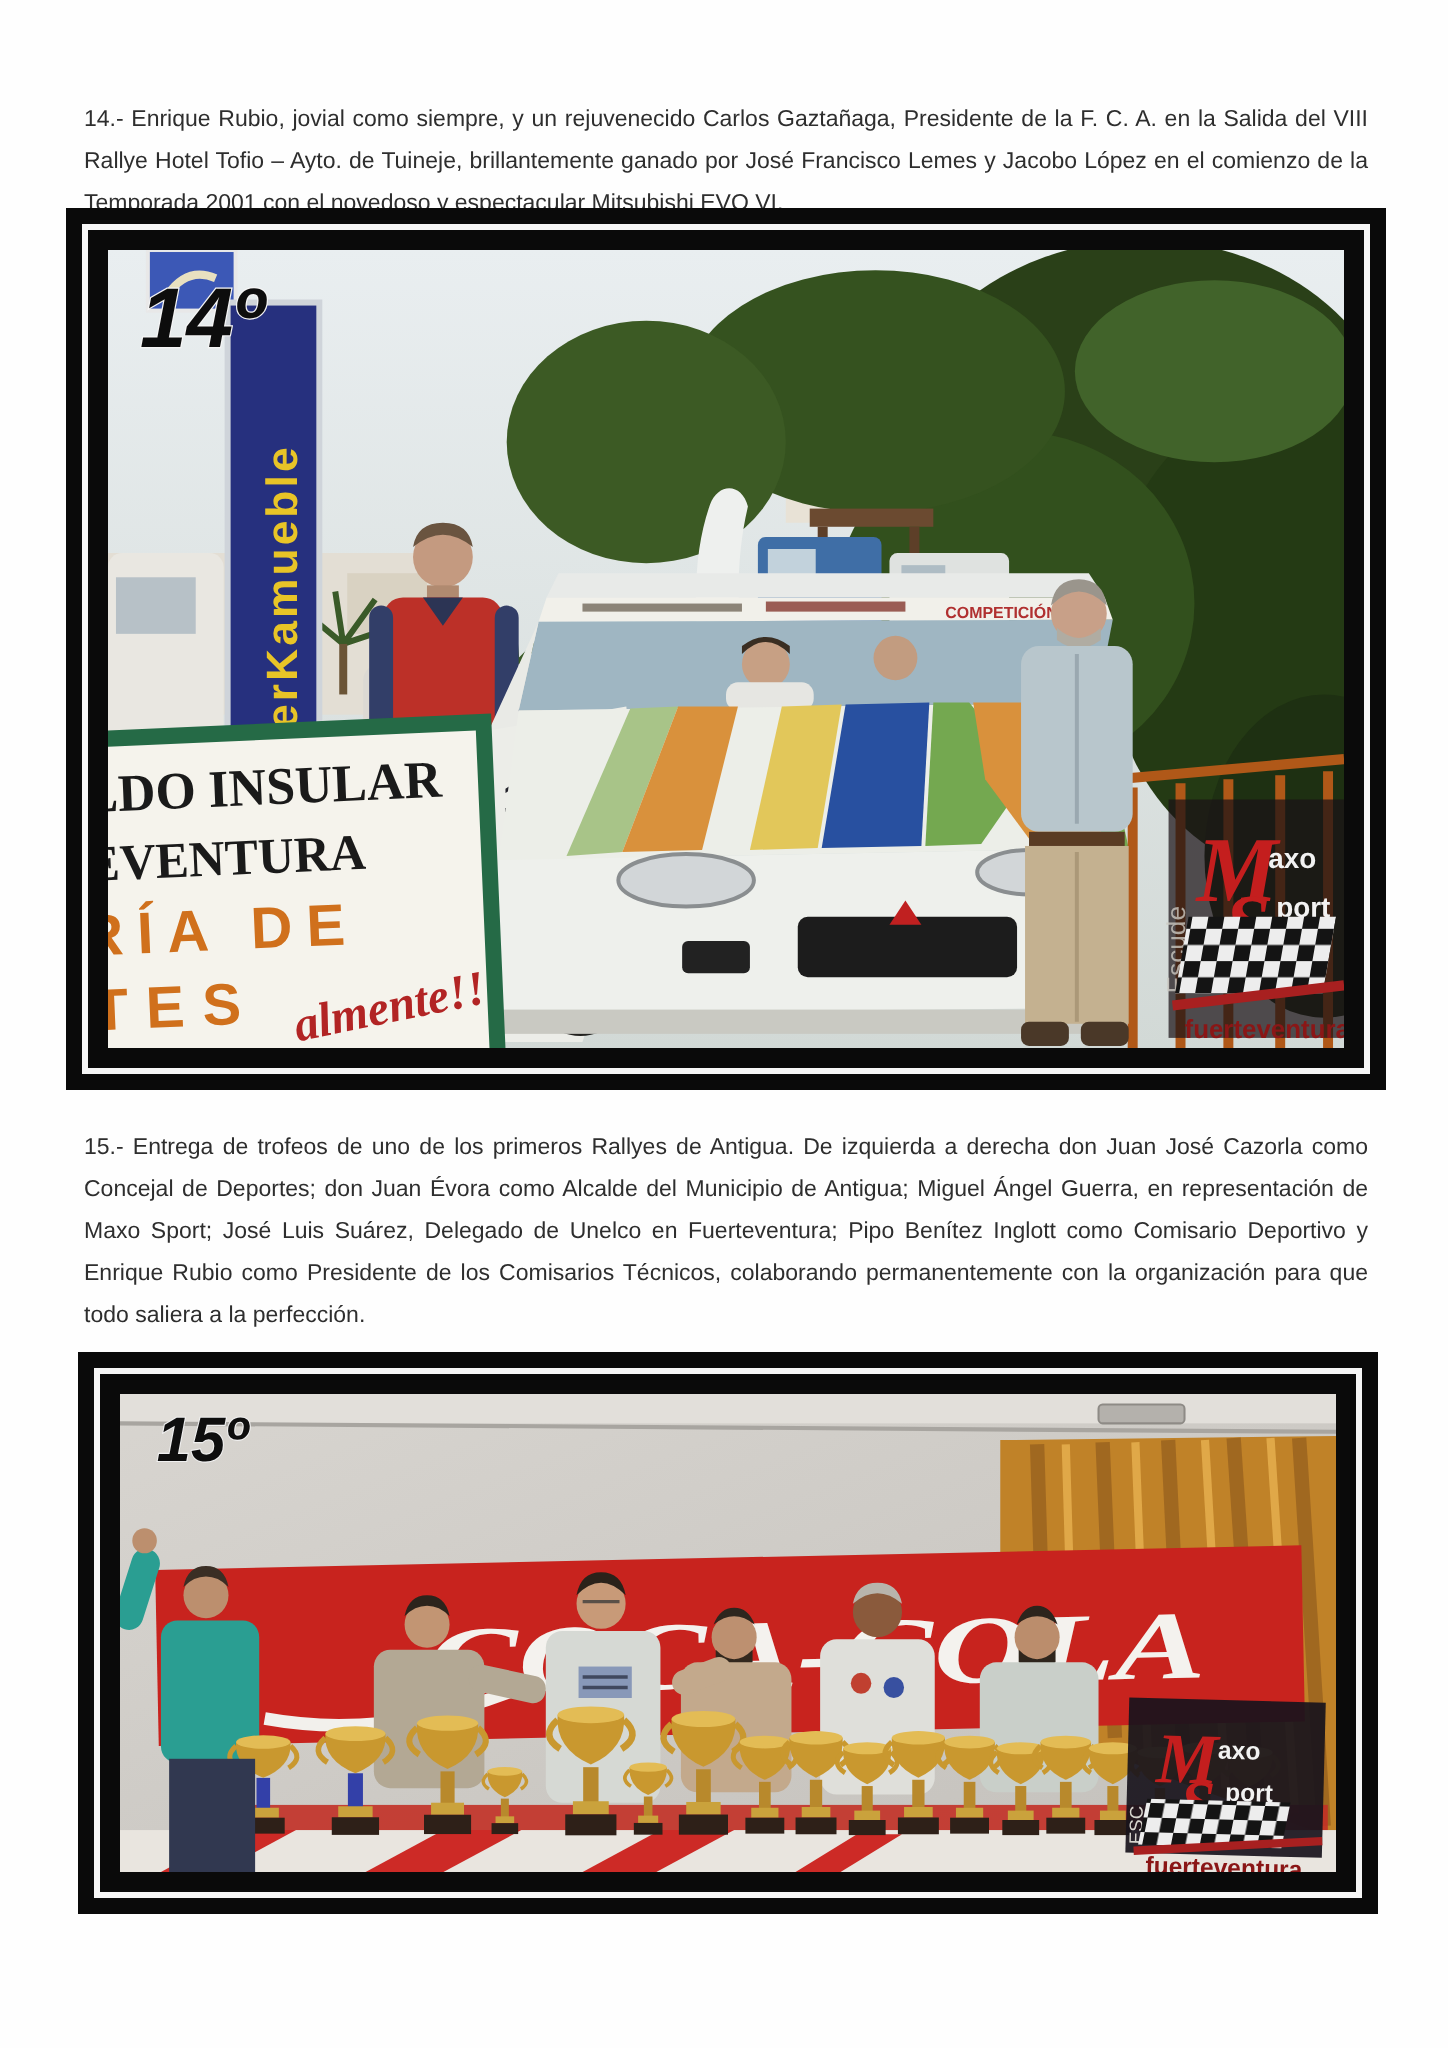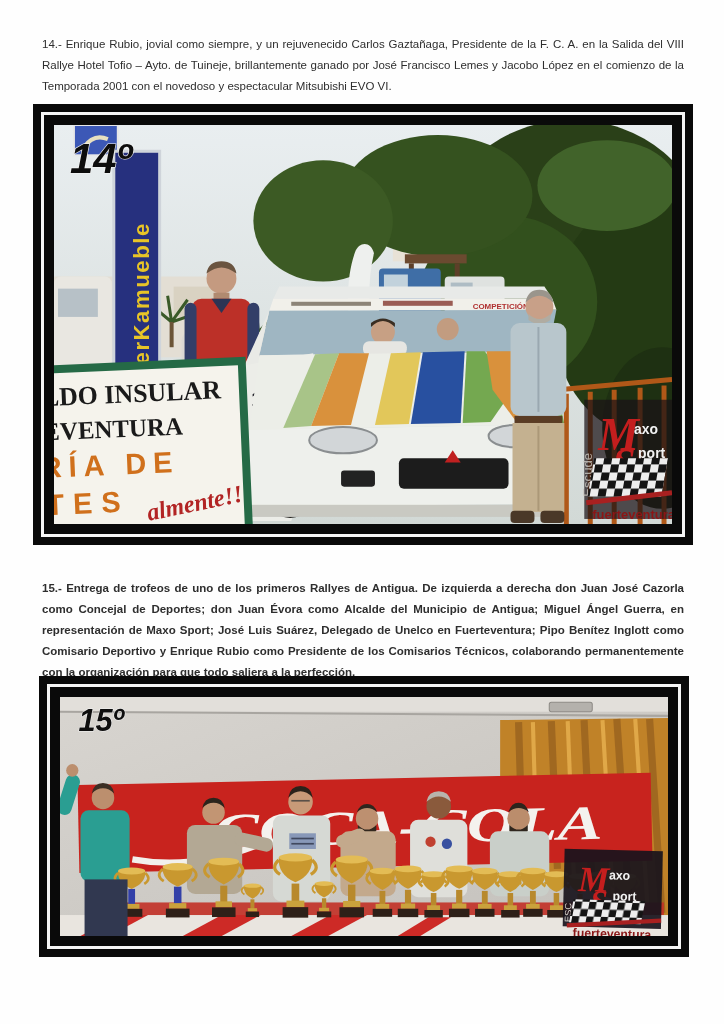--- a/index.html
+++ b/index.html
@@ -1,21 +1,21 @@
 <!DOCTYPE html>
 <html><head>
 <meta charset="utf-8">
 <style>
   html,body{margin:0;padding:0;background:#ffffff;}
   .page{position:relative;width:724px;height:1024px;background:#fefefe;overflow:hidden;
         font-family:"Liberation Sans",sans-serif;}
   .caption{position:absolute;left:42px;width:642px;font-size:11.5px;line-height:21px;
            color:#2e2e2e;text-align:justify;text-align-last:left;}
-  #cap14{top:22px;}
-  #cap15{top:566px;font-weight:bold;}
+  #cap14{top:38px;}
+  #cap15{top:552px;}
   .frame-outer{position:absolute;background:#0a0a0a;}
   .frame-white{position:absolute;inset:8px;background:#f6f6f6;}
   .frame-inner{position:absolute;inset:3px;background:#0a0a0a;}
   .frame-photo{position:absolute;inset:10px;background:#e9e7e2;}
   #photo14-frame{left:33px;top:104px;width:660px;height:441px;}
   #photo15-frame{left:39px;top:676px;width:650px;height:281px;}
   svg{display:block;}
   text{font-family:"Liberation Sans",sans-serif;}
   .serif{font-family:"Liberation Serif",serif;}
 </style>

